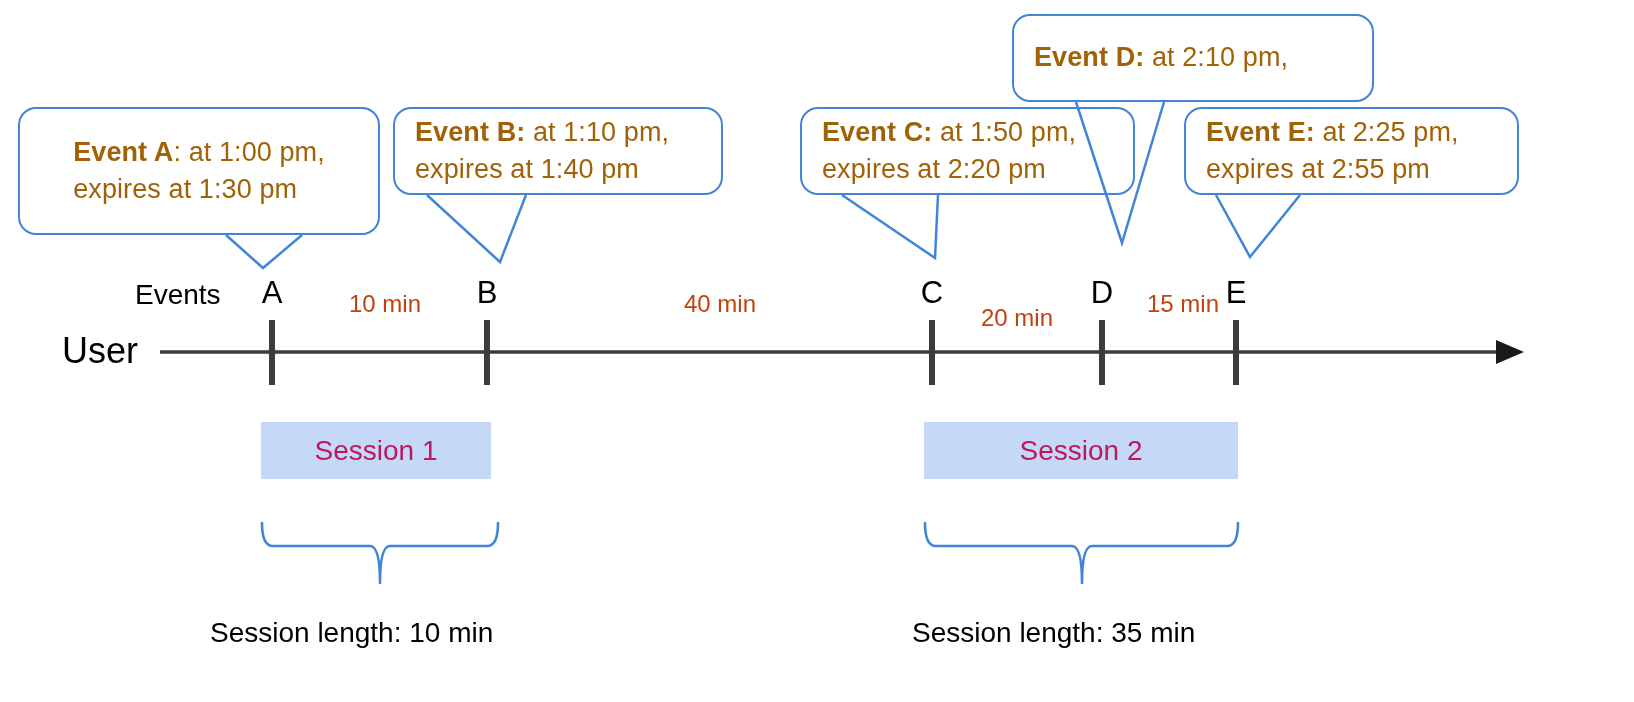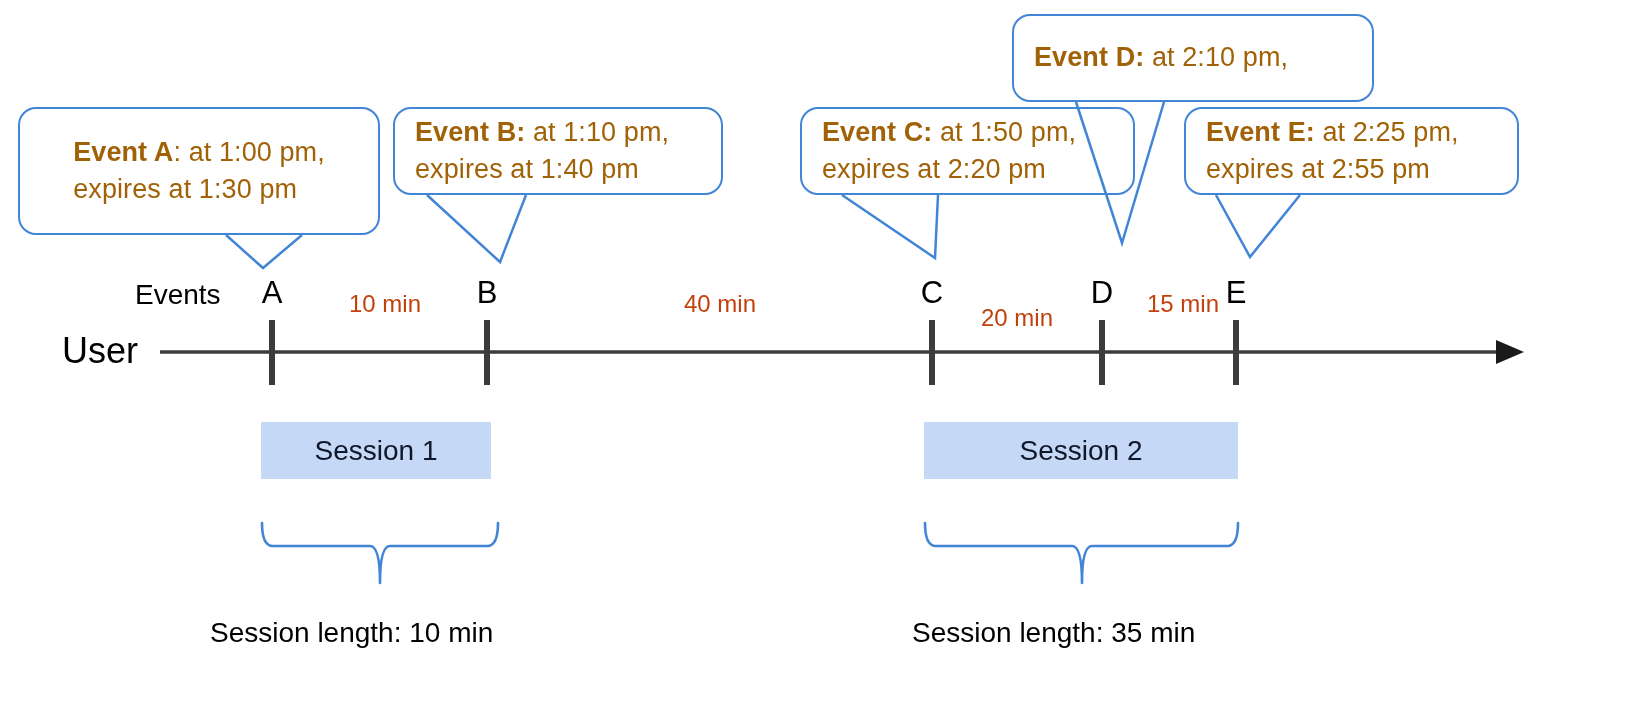--- a/index.html
+++ b/index.html
@@ -13,21 +13,21 @@
            border-radius:18px;background:#fff;display:flex;align-items:center;}
   .callout .txt{padding:0 20px;font-size:27px;line-height:1.38;color:#a16207;letter-spacing:.1px;}
   .callout .txt b{font-weight:bold;}
 
   .axis-label{position:absolute;font-size:36px;color:#000;}
   .events-label{position:absolute;font-size:28px;color:#000;}
   .tick-label{position:absolute;font-size:31px;color:#000;text-align:center;}
   .gap-label{position:absolute;font-size:24px;color:#c2410c;text-align:center;}
 
   .session-box{position:absolute;background:#c5d8f5;display:flex;align-items:center;
-               justify-content:center;font-size:28px;color:#0f172a;}
+               justify-content:center;font-size:28px;color:#be185d;}
   .caption{position:absolute;font-size:28px;color:#000;}
 </style>
 </head>
 <body>
 
 <div id="stage">
 
   <div class="callout" style="left:18px;top:107px;width:362px;height:128px;justify-content:center;">
     <div class="txt">
       <b>Event A</b><span>: </span><span>at 1:00 pm,</span><br>

